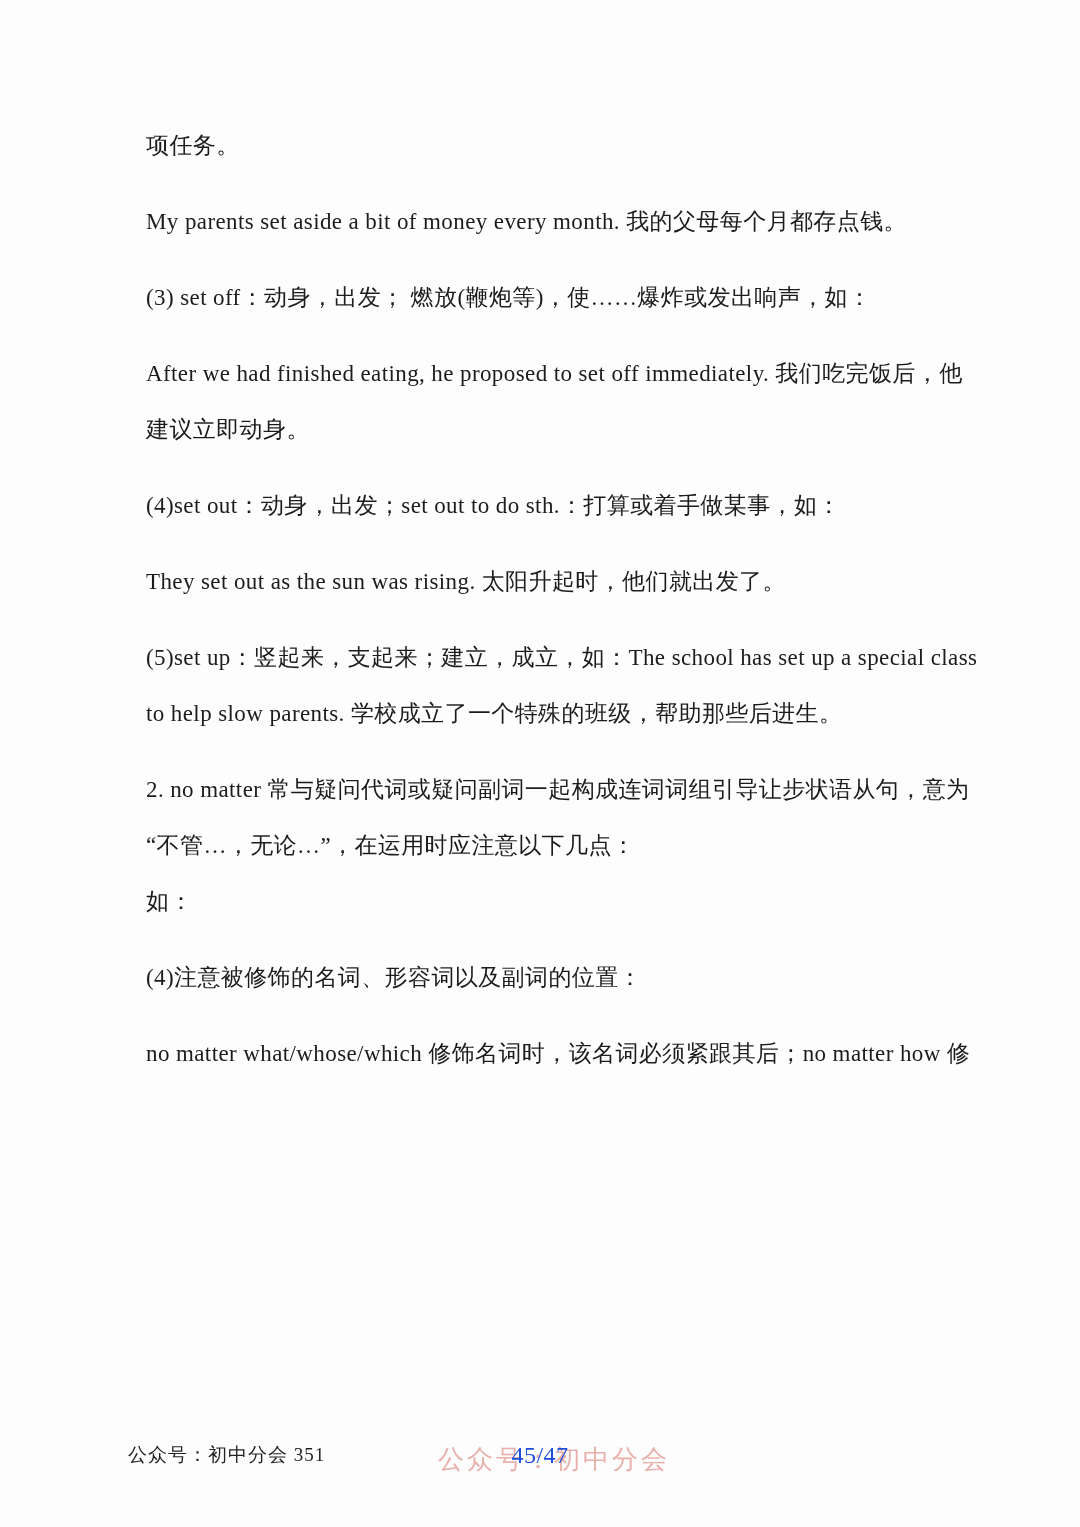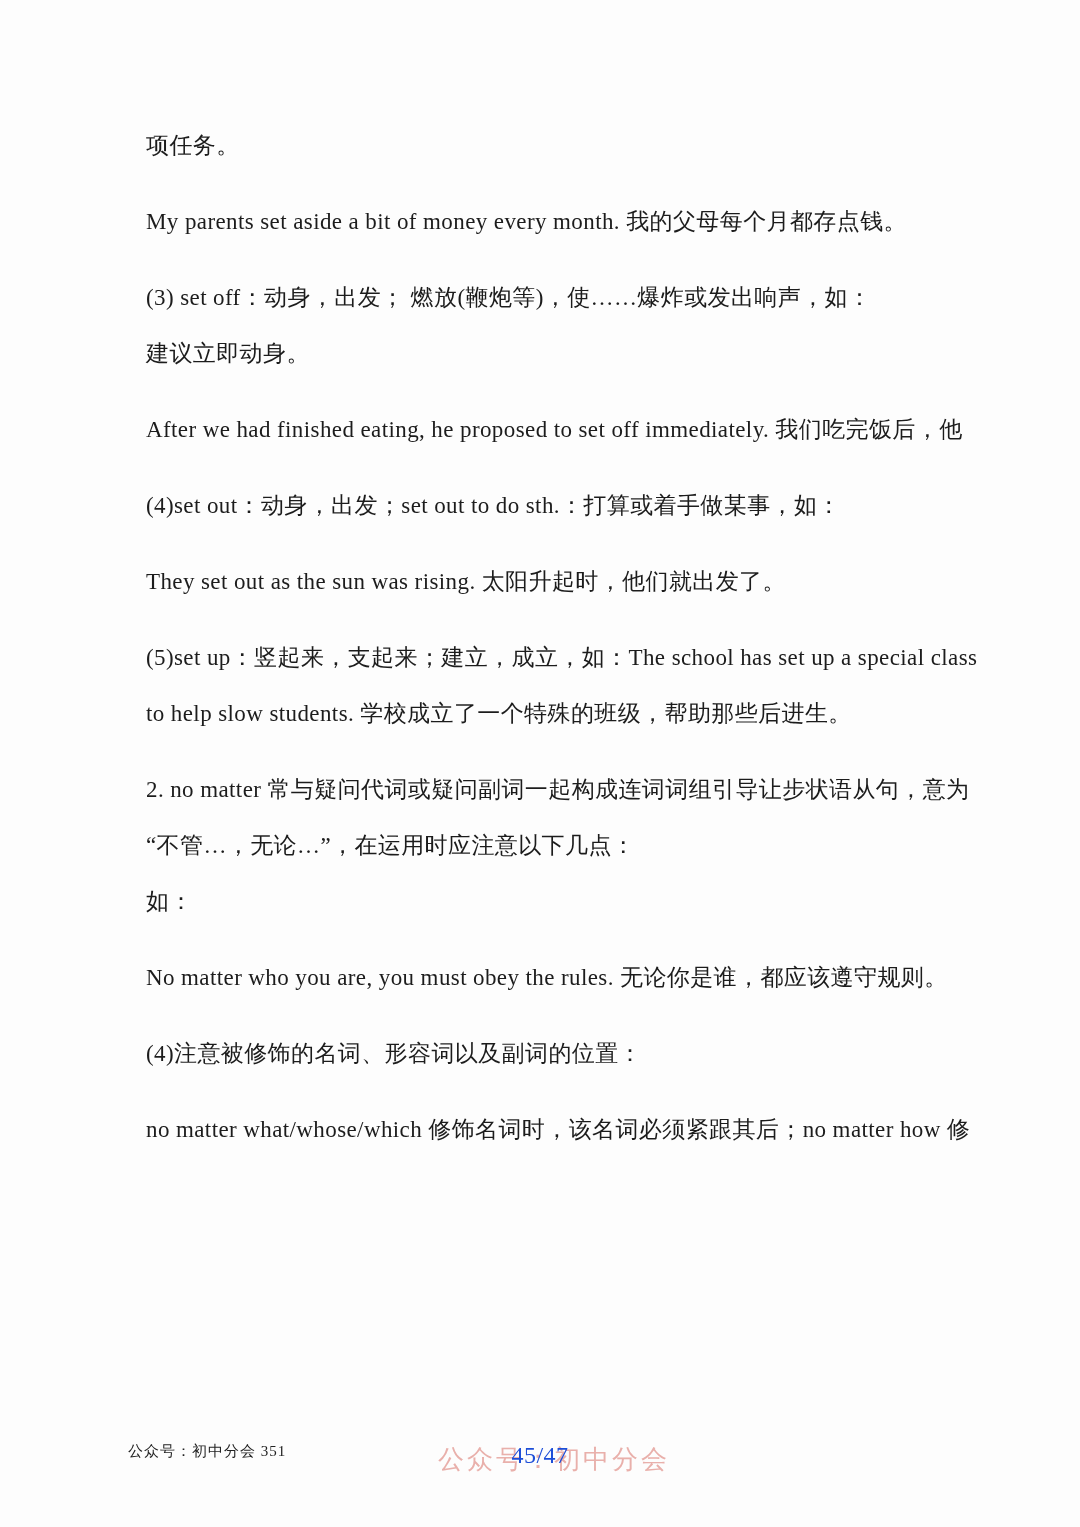--- a/index.html
+++ b/index.html
@@ -29,21 +29,21 @@
     white-space: nowrap;
     margin-top: 20px;
     letter-spacing: 0.4px;
   }
   .doc-body .line:first-child { margin-top: 0; }
   .line.cont { margin-top: 0; }
   .footer-left {
     position: absolute;
     top: 1442px;
     left: 128px;
-    font-size: 15px;
+    font-size: 19px;
     color: #222222;
     letter-spacing: 1px;
     white-space: nowrap;
   }
   .footer-center {
     position: absolute;
     top: 1442px;
     left: 0;
     width: 100%;
     height: 40px;
@@ -70,30 +70,29 @@
 </style>
 </head>
 <body>
 
 <div class="page">
 
   <div class="doc-body">
     <div class="line">项任务。</div>
     <div class="line">My parents set aside a bit of money every month.  我的父母每个月都存点钱。</div>
     <div class="line">(3) set off：动身，出发； 燃放(鞭炮等)，使……爆炸或发出响声，如：</div>
+    <div class="line">After we had finished eating, he proposed to set off immediately. 我们吃完饭后，他</div>
     <div class="line cont">建议立即动身。</div>
-    <div class="line">After we had finished eating, he proposed to set off immediately. 我们吃完饭后，他</div>
     <div class="line">(4)set out：动身，出发；set out to do sth.：打算或着手做某事，如：</div>
     <div class="line">They set out as the sun was rising.    太阳升起时，他们就出发了。</div>
     <div class="line">(5)set up：竖起来，支起来；建立，成立，如：The school has set up a special class</div>
-    <div class="line cont">to help slow students.  学校成立了一个特殊的班级，帮助那些后进生。</div>
+    <div class="line cont">to help slow parents.  学校成立了一个特殊的班级，帮助那些后进生。</div>
     <div class="line">2. no matter 常与疑问代词或疑问副词一起构成连词词组引导让步状语从句，意为</div>
     <div class="line cont">“不管…，无论…”，在运用时应注意以下几点：</div>
     <div class="line cont">如：</div>
-    <div class="line">No matter who you are, you must obey the rules.  无论你是谁，都应该遵守规则。</div>
     <div class="line">(4)注意被修饰的名词、形容词以及副词的位置：</div>
     <div class="line">no matter what/whose/which 修饰名词时，该名词必须紧跟其后；no matter how 修</div>
   </div>
 
   <div class="footer-left">公众号：初中分会  351</div>
 
   <div class="footer-center">
     <span class="watermark">公众号：初中分会</span>
     <span class="page-number">45/47</span>
   </div>

